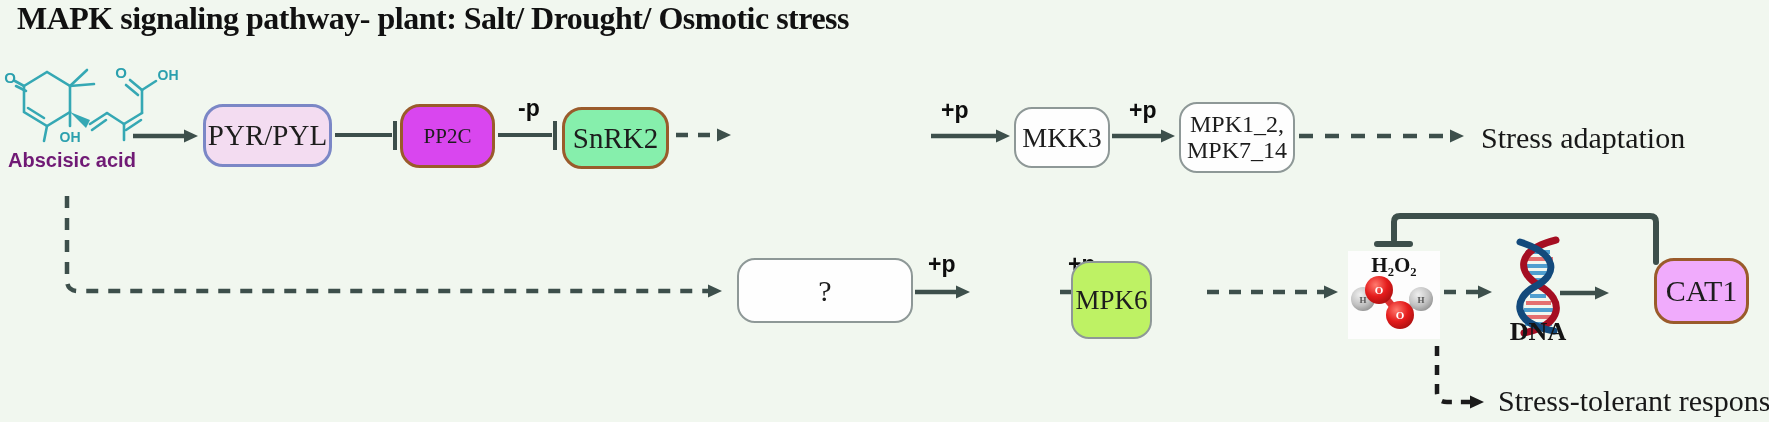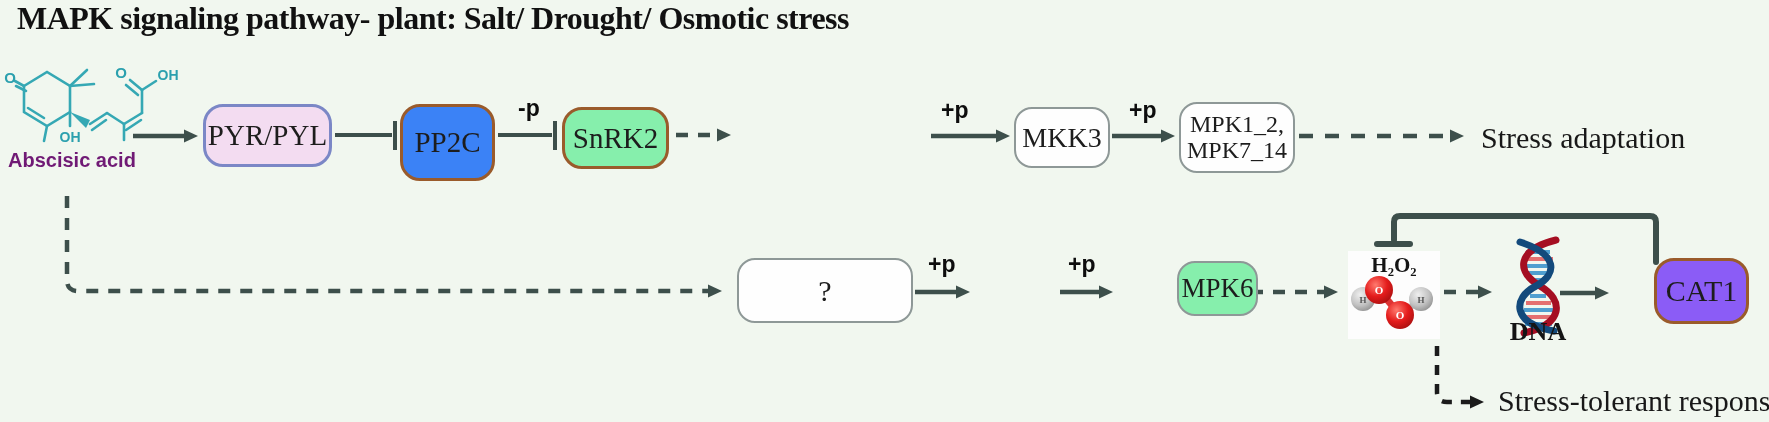--- a/index.html
+++ b/index.html
@@ -6,29 +6,29 @@
   body{background:#ffffff;font-family:"Liberation Serif",serif;}
   #canvas{position:relative;width:1769px;height:422px;background:#f1f7ef;overflow:hidden;}
 
   .title{position:absolute;left:17px;top:0px;font-family:"Liberation Serif",serif;
          font-weight:700;font-size:32px;color:#111;letter-spacing:-0.5px;white-space:nowrap;}
 
   .node{position:absolute;display:flex;align-items:center;justify-content:center;
         text-align:center;font-family:Liberation Serif, serif;color:#1d1d1d;
         border-radius:18px;box-sizing:border-box;line-height:1.05;}
   .n-pyr  {left:203px;top:104px;width:129px;height:63px;background:#f3dcf1;border:3px solid #7b87c6;font-size:29px;border-radius:20px;}
-  .n-pp2c {left:400px;top:104px;width:95px; height:77px;background:#3b82f6;border:3px solid #9a5b2b;font-size:29px;border-radius:20px;}
+  .n-pp2c {left:400px;top:104px;width:95px; height:64px;background:#d946ef;border:3px solid #9a5b2b;font-size:21px;border-radius:20px;}
   .n-snrk2{left:562px;top:107px;width:107px;height:62px;background:#86efac;border:3px solid #9a5b2b;font-size:29px;border-radius:20px;}
   .n-mapkkk{left:737px;top:105px;width:192px;height:64px;background:#d8e6f6;border:3px solid #4a78ae;font-size:27px;border-radius:20px;}
   .n-mkk3 {left:1014px;top:107px;width:96px;height:61px;background:#fefefe;border:2.5px solid #8e9897;font-size:28px;}
   .n-mpk  {left:1179px;top:102px;width:116px;height:71px;background:#fefefe;border:2.5px solid #8e9897;font-size:24px;flex-direction:column;}
   .n-q    {left:737px;top:258px;width:176px;height:65px;background:#fefefe;border:2.5px solid #8e9897;font-size:30px;}
   .n-mkk1 {left:974px;top:262px;width:84px;height:62px;background:#fefefe;border:2.5px solid #8e9897;font-size:27px;}
-  .n-mpk6 {left:1177px;top:261px;width:81px;height:55px;background:#86efac;border:2.5px solid #8e9897;font-size:27px;}
-  .n-cat1 {left:1654px;top:258px;width:95px;height:66px;background:#8b5cf6;border:3px solid #9a5b2b;font-size:30px;border-radius:20px;}
+  .n-mpk6 {left:1071px;top:261px;width:81px;height:78px;background:#bef264;border:2.5px solid #8e9897;font-size:27px;}
+  .n-cat1 {left:1654px;top:258px;width:95px;height:66px;background:#f0abfc;border:3px solid #9a5b2b;font-size:30px;border-radius:20px;}
 
   .aba-label{position:absolute;left:8px;top:149px;font-family:"Liberation Sans",sans-serif;
              font-weight:700;font-size:20px;color:#701a75;white-space:nowrap;}
   .plabel{position:absolute;font-family:"Liberation Sans",sans-serif;font-weight:700;
           font-size:23px;color:#0d0d0d;white-space:nowrap;}
   .p-minus{left:518px;top:95px;}
   .p-plus1{left:941px;top:97px;}
   .p-plus2{left:1129px;top:97px;}
   .p-plus3{left:928px;top:251px;}
   .p-plus4{left:1068px;top:251px;}

